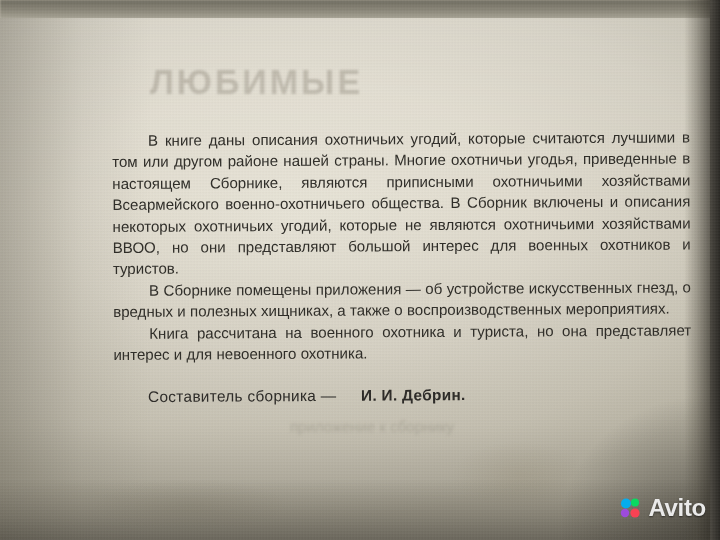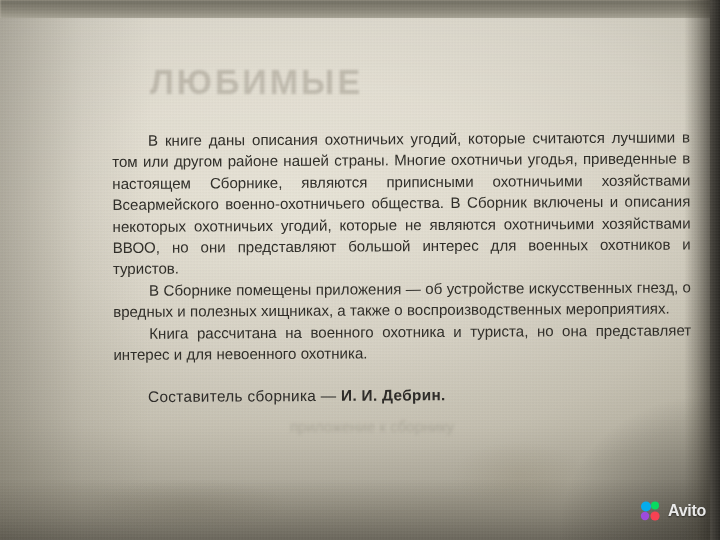--- a/index.html
+++ b/index.html
@@ -134,21 +134,21 @@
     position: absolute;
     left: 148px;
     top: 388px;
     font-family: "Liberation Sans", sans-serif;
     font-size: 15.4px;
     color: #2b2926;
     letter-spacing: 0.3px;
     transform: rotate(-0.35deg);
     transform-origin: left top;
   }
-  .signature b { font-weight: bold; }
+  .signature b { font-weight: bold; margin-left: 20px; }
 
   
   .grain {
     position: absolute;
     left: 0; top: 0; width: 720px; height: 540px;
     background-image:
       repeating-linear-gradient(0deg, rgba(255,255,255,0.035) 0px, rgba(255,255,255,0.035) 1px, rgba(0,0,0,0.02) 2px, rgba(0,0,0,0.02) 3px),
       repeating-linear-gradient(90deg, rgba(255,255,255,0.025) 0px, rgba(255,255,255,0.025) 1px, rgba(0,0,0,0.015) 2px, rgba(0,0,0,0.015) 3px);
     opacity: 0.6;
     pointer-events: none;
@@ -174,21 +174,21 @@
     align-items: center;
     gap: 7px;
     opacity: 0.95;
   }
   .wm-logo {
     width: 22px; height: 22px;
     position: relative;
   }
   .wm-text {
     font-family: "Liberation Sans", sans-serif;
-    font-size: 16px;
+    font-size: 24px;
     font-weight: bold;
     color: #f2f2f2;
     text-shadow: 0 1px 2px rgba(0,0,0,0.55);
     letter-spacing: -0.3px;
   }
 </style>
 </head>
 <body>
 
 <div id="photo">

